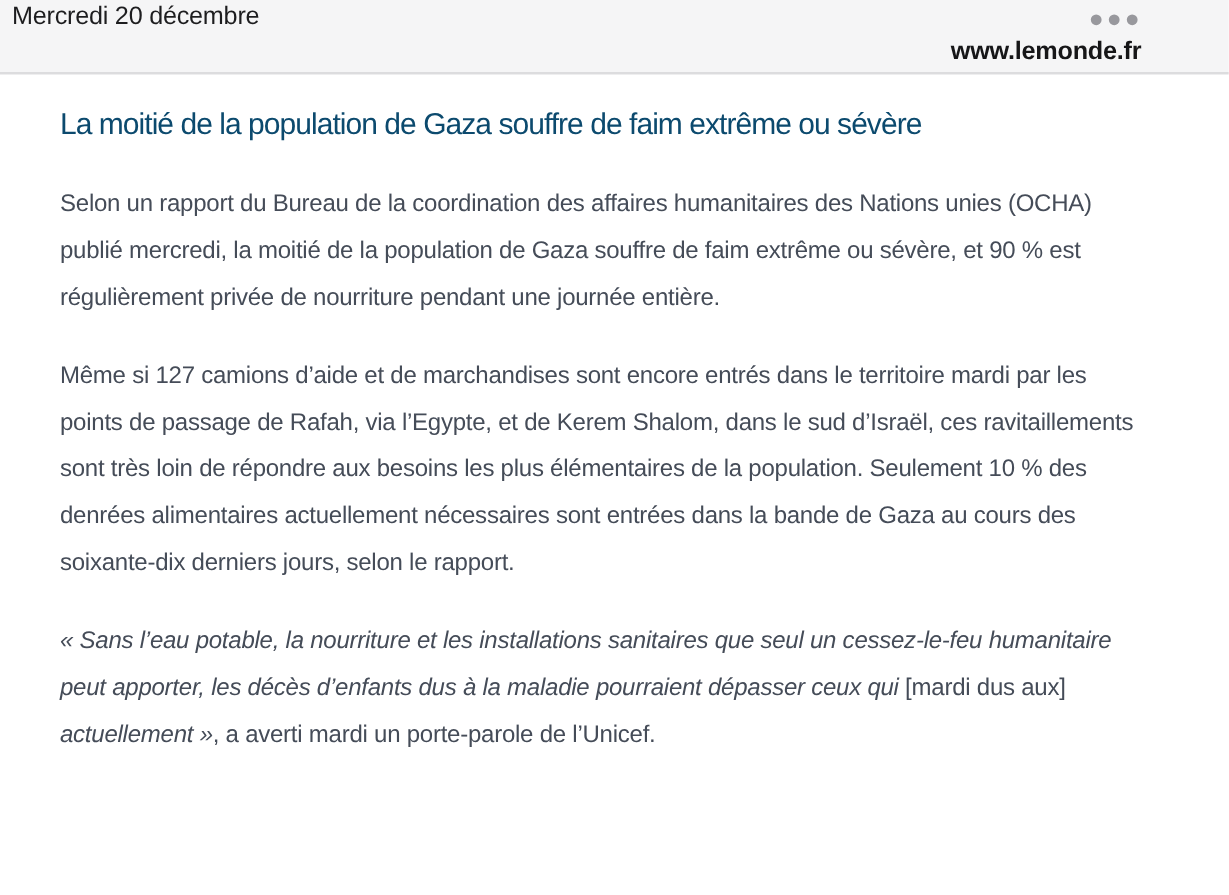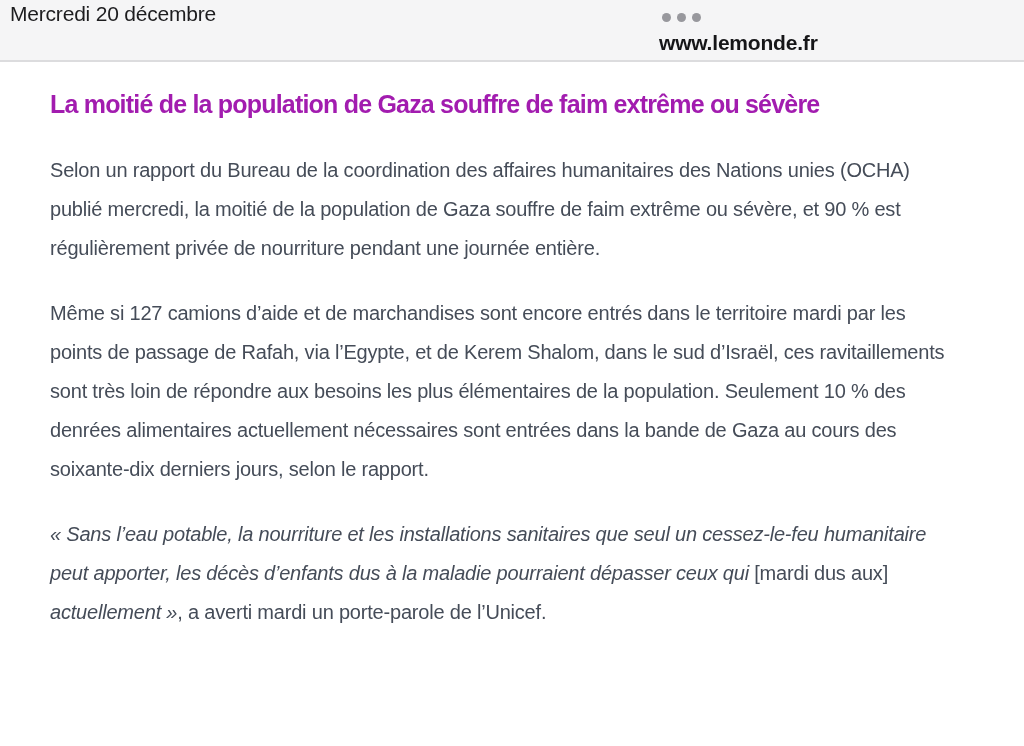--- a/index.html
+++ b/index.html
@@ -32,21 +32,21 @@
     font-size: 21px;
     line-height: 28px;
     color: #1d1d1f;
     letter-spacing: -0.2px;
   }
   .top-right {
     position: absolute;
     left: 659px;
     top: 8px;
     width: 292px;
-    text-align: left;
+    text-align: right;
   }
   .dots {
     display: inline-block;
     line-height: 9px;
     cursor: pointer;
   }
   .dot {
     display: inline-block;
     width: 9px;
     height: 9px;
@@ -62,23 +62,23 @@
     letter-spacing: -0.2px;
   }
   
   .content {
     padding: 26px 0 0 50px;
   }
   .headline {
     margin: 0 0 31px 0;
     max-width: 920px;
     font-size: 25px;
-    font-weight: 700;
+    font-weight: 400;
     letter-spacing: -0.8px;
-    color: #a21caf;
+    color: #0c4a6e;
     line-height: 32px;
   }
   .content p {
     margin: 0 0 26px 0;
     max-width: 910px;
     font-size: 20px;
     line-height: 39px;
     letter-spacing: -0.2px;
     color: #454c58;
   }

